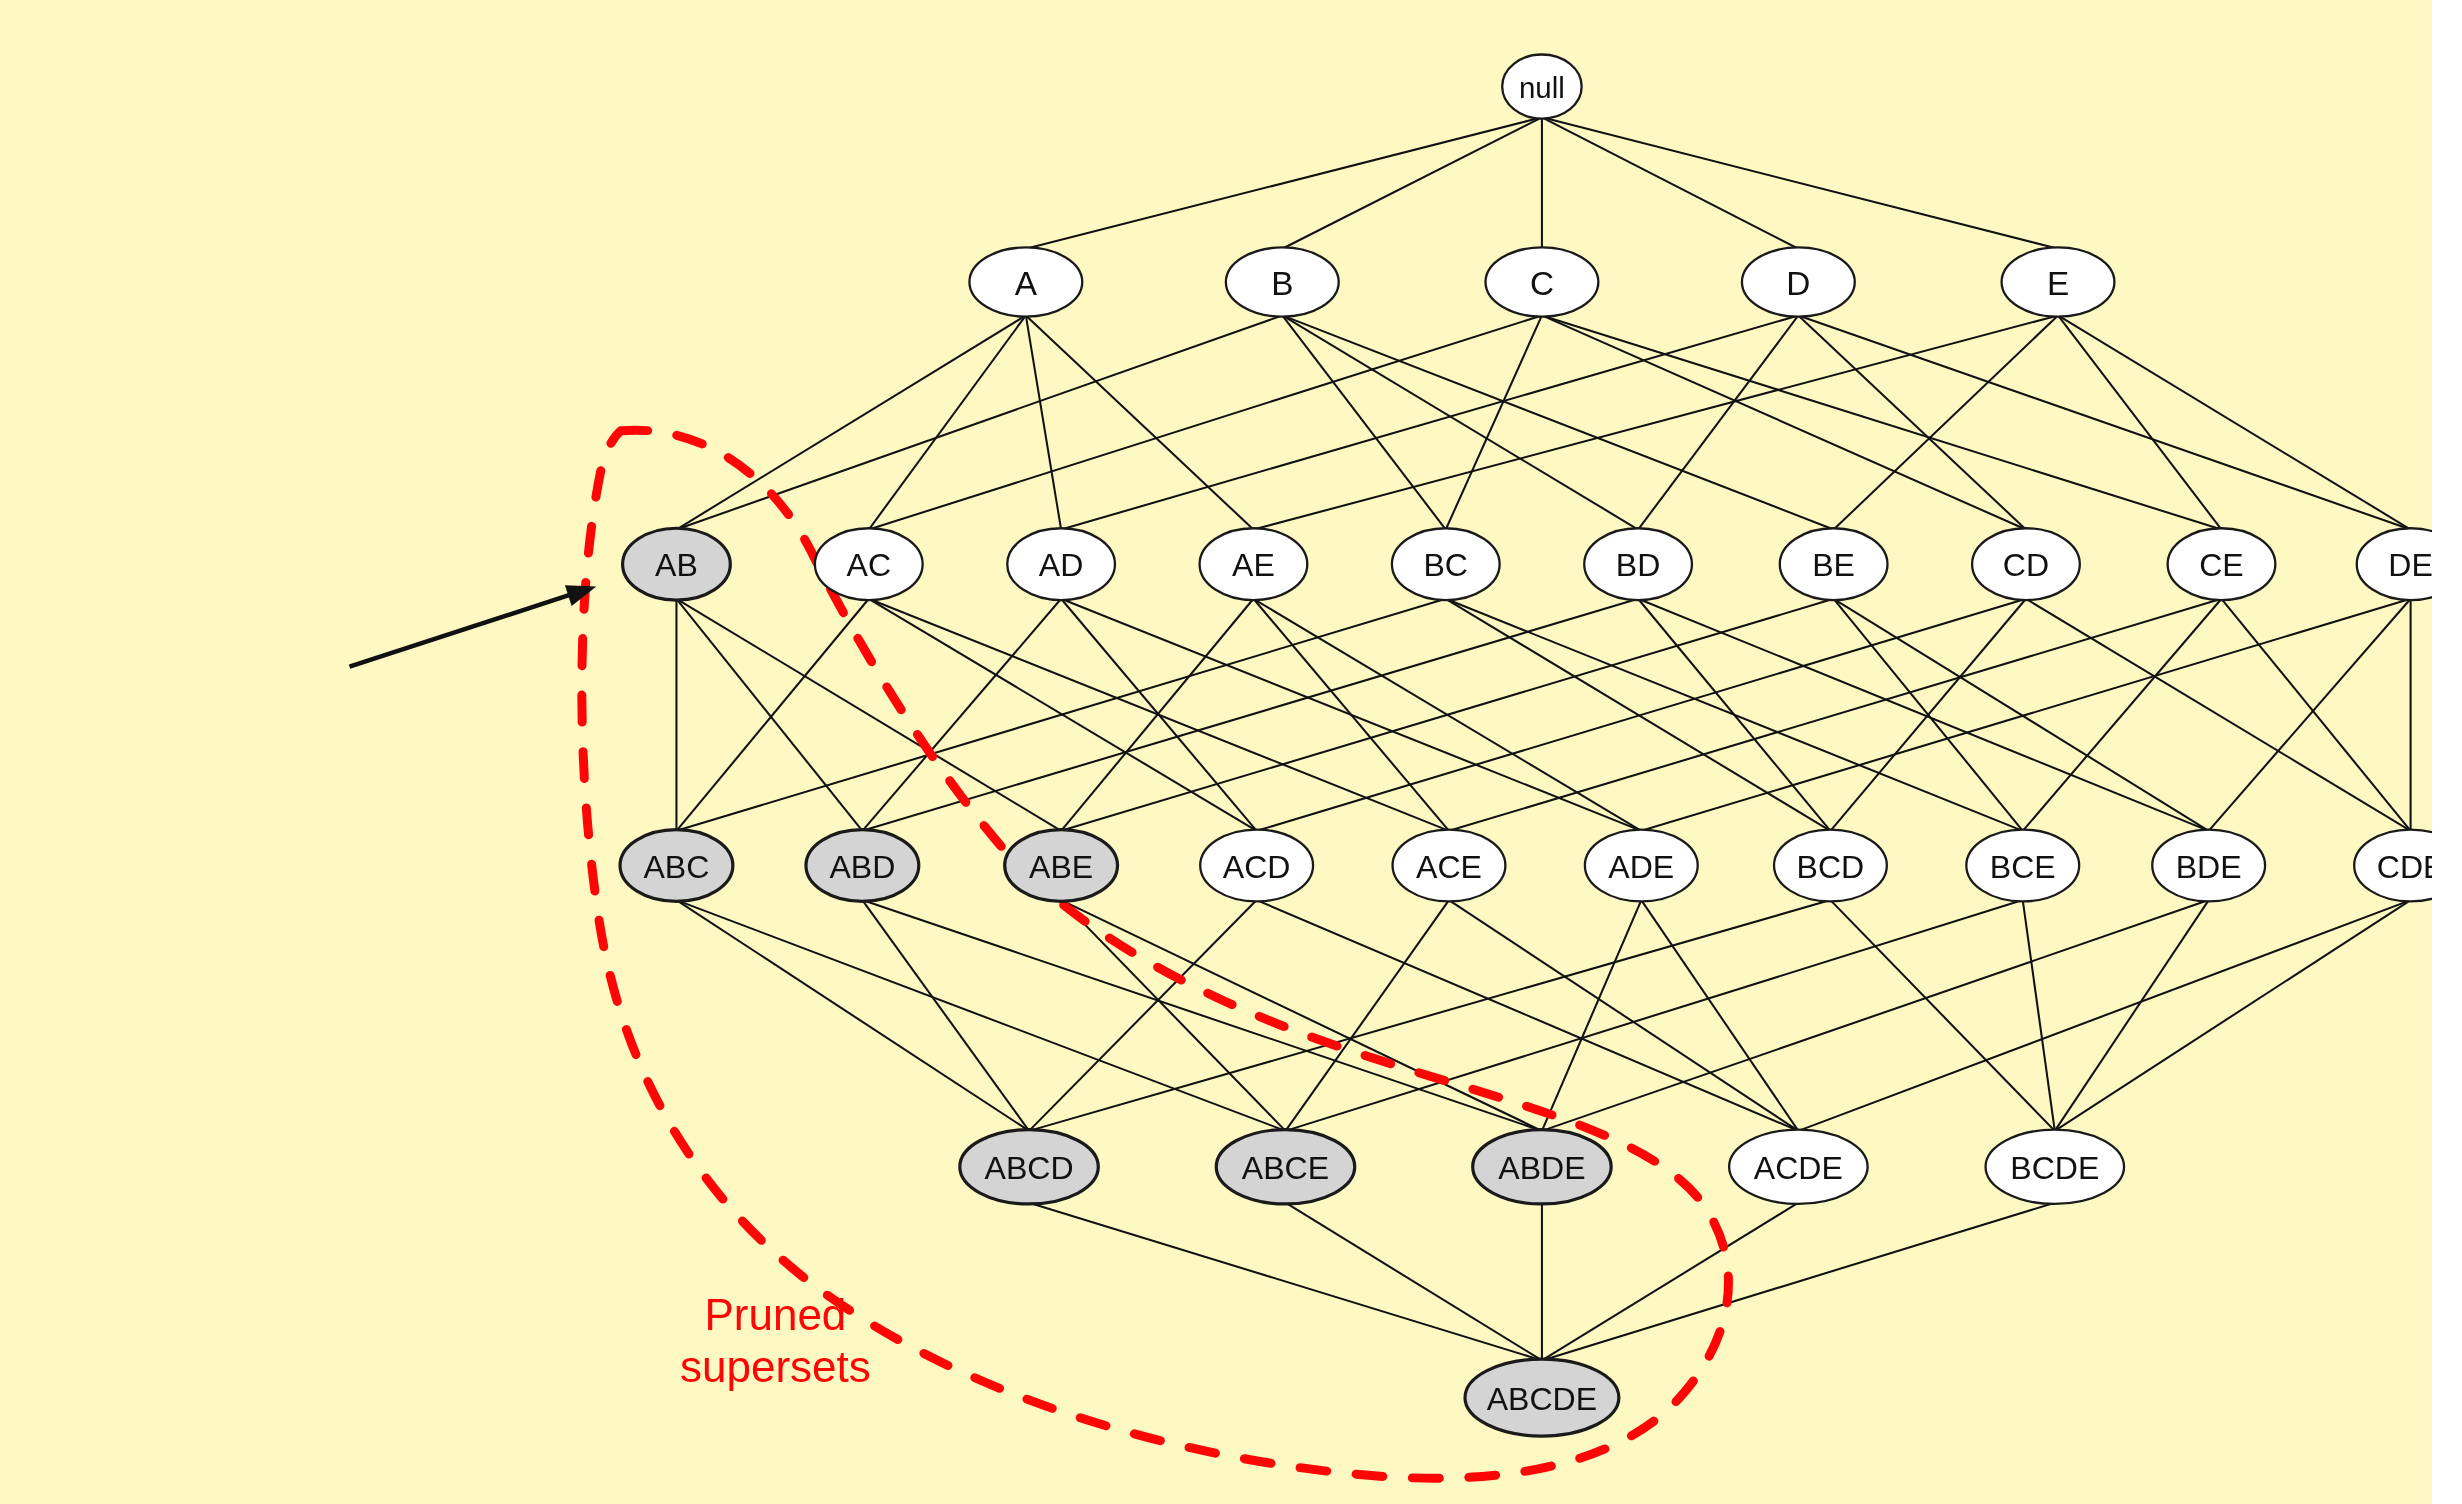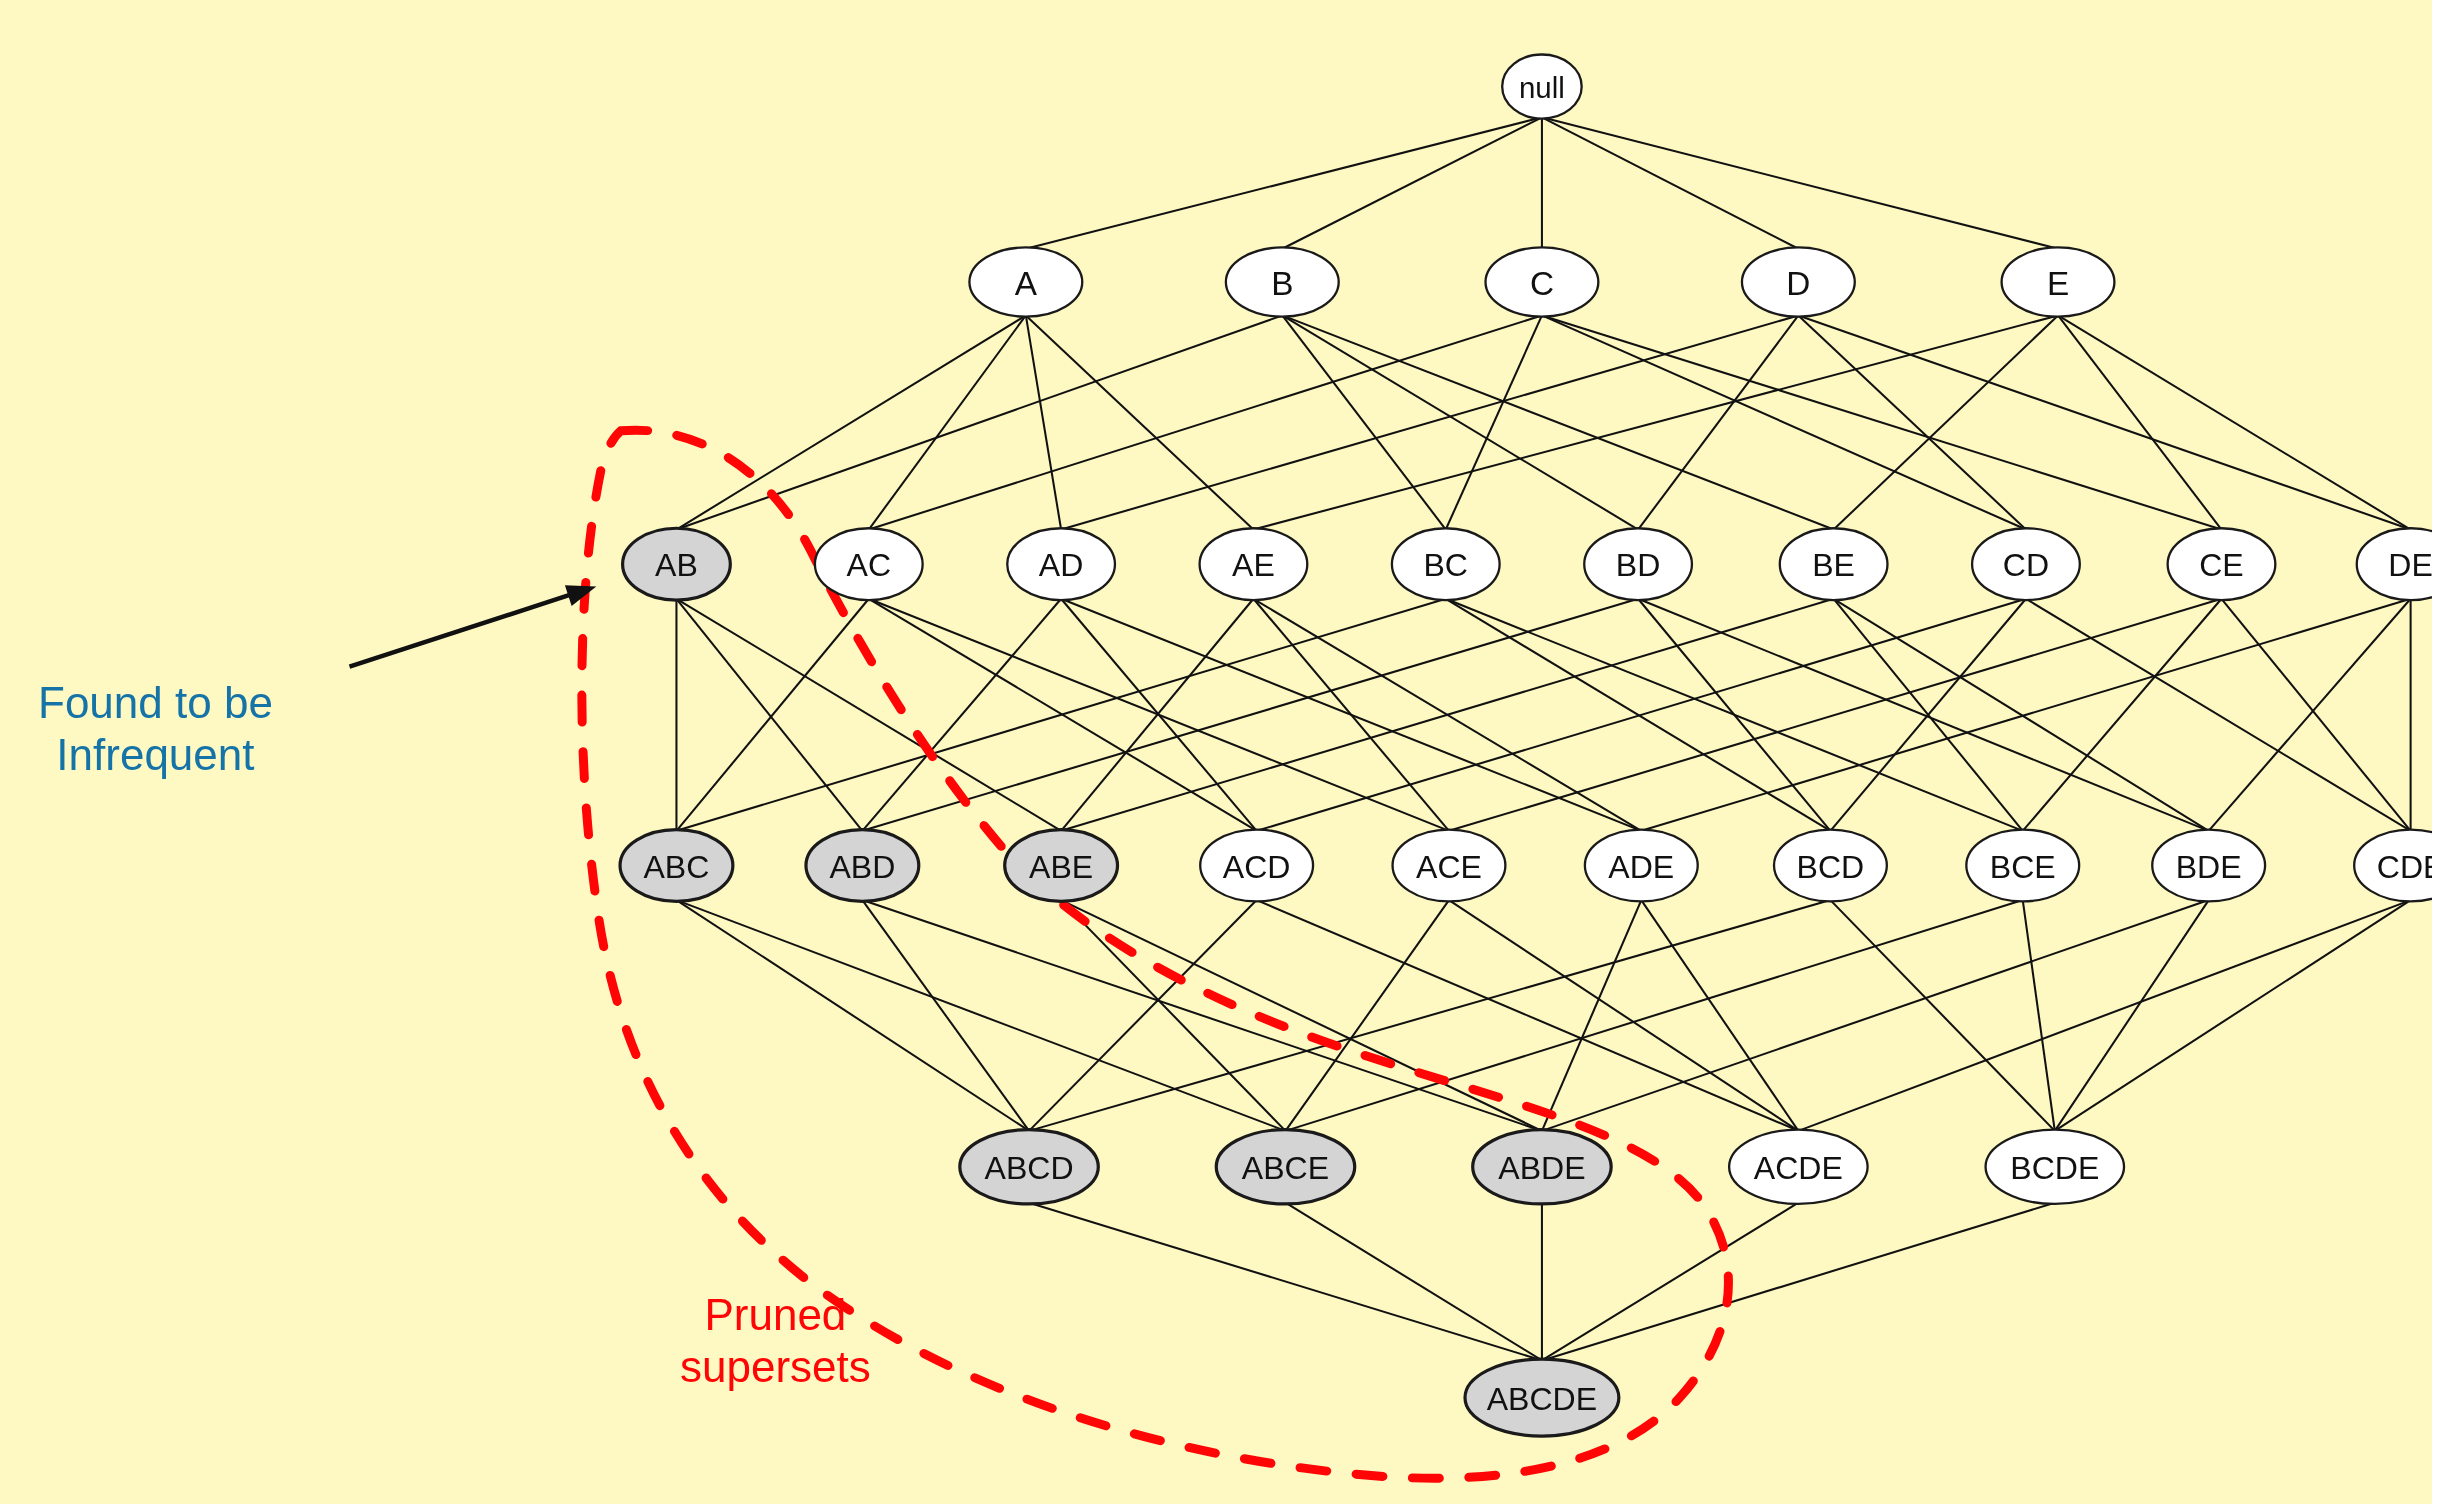--- a/index.html
+++ b/index.html
@@ -231,20 +231,18 @@
           <ellipse cx="3205" cy="1820" rx="108" ry="58" fill="#ffffff" stroke="#1a1a1a" stroke-width="3.6"></ellipse>
           <text x="3205" y="1822" class="nodelabel" font-size="50">BCDE</text>
         </g>
         <g>
           <ellipse cx="2405" cy="2180" rx="120" ry="60" fill="#d4d4d4" stroke="#1a1a1a" stroke-width="5"></ellipse>
           <text x="2405" y="2182" class="nodelabel" font-size="50">ABCDE</text>
         </g>
       </g>
   </svg>
 
-  <div class="annot" id="found-label">Found to be
-Infrequent</div>
 
   <div class="annot" id="pruned-label">Pruned
 supersets</div>
 
 </div>
 
 
 </body></html>

